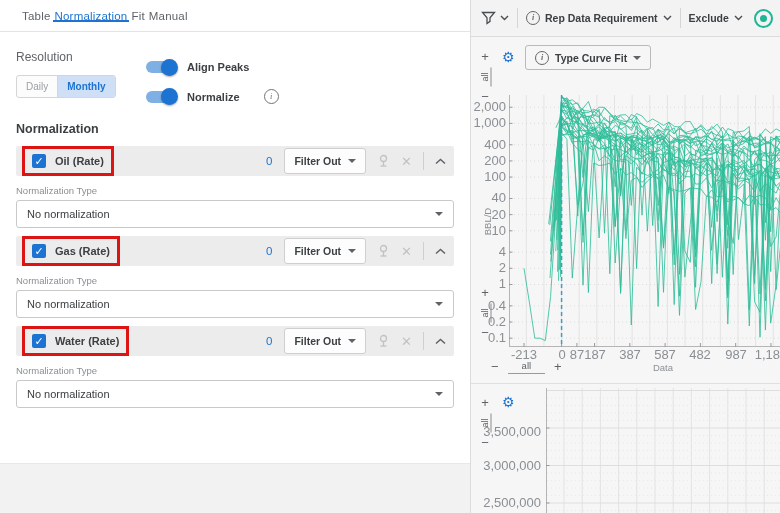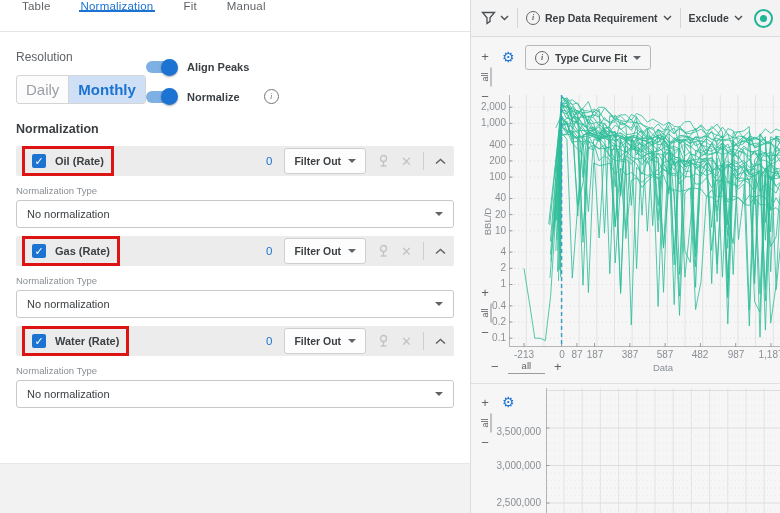--- a/index.html
+++ b/index.html
@@ -1,28 +1,28 @@
 <!DOCTYPE html>
 <html><head>
 <meta charset="utf-8">
 <style>
   html,body{margin:0;padding:0}
   body{width:780px;height:513px;overflow:hidden;position:relative;background:#fff;
        font-family:"Liberation Sans",sans-serif;color:#3c4043;-webkit-font-smoothing:antialiased}
   
   .left-panel{position:absolute;left:0;top:0;width:470px;height:513px;background:#fff}
-  .tabs{display:flex;gap:26px;padding-left:20px;height:31px;align-items:flex-start;border-bottom:1px solid #e4e4e4}
+  .tabs{display:flex;padding-left:20px;height:31px;align-items:center;border-bottom:1px solid #e4e4e4}
   .tab{font-size:11.5px;font-weight:500;color:#5f6368;display:flex;align-items:center;padding:0 2px;cursor:pointer;letter-spacing:.2px}
   .tab.active{color:#1c73d1;box-shadow:inset 0 -2px 0 #1c73d1}
   .content{padding:13px 16px 0 16px}
   .res-row{display:flex}
   .res-col{width:128px}
   .res-label{font-size:12px;color:#5f6368;margin:5px 0 11px}
   .btn-group{display:inline-flex;border:1px solid #d5d5d5;border-radius:3px;overflow:hidden;background:#fcfcfc}
-  .btn-group .opt{font-size:15px;padding:5px 9px;color:#9aa0a6;cursor:pointer}
+  .btn-group .opt{font-size:10px;padding:5px 9px;color:#9aa0a6;cursor:pointer}
   .btn-group .opt.selected{background:#cfe0f6;color:#1c73d1;font-weight:700}
   .btn-group .opt:first-child{border-right:1px solid #d5d5d5}
   .toggles-col{display:flex;flex-direction:column;gap:16px;margin-top:16px}
   .toggle-row{display:flex;align-items:center;gap:12px}
   .switch{width:29px;height:12px;border-radius:7px;background:#7fb0e3;position:relative;cursor:pointer;margin-left:2px}
   .switch .thumb{width:17px;height:17px;border-radius:50%;background:#1c73d1;position:absolute;right:-3px;top:-2.5px;box-shadow:0 1px 2px rgba(0,0,0,.35)}
   .toggle-label{font-size:11px;font-weight:700;color:#3c4043}
   .info-icon{width:13px;height:13px;border:1px solid #757575;border-radius:50%;color:#757575;font-size:8.5px;line-height:12px;text-align:center;margin-left:12px;font-style:italic;font-family:"Liberation Serif",serif}
   .section-heading{font-size:12.5px;font-weight:700;color:#3c4043;margin:18px 0 10px}
   .phase{margin-bottom:8px}
@@ -51,21 +51,21 @@
   .gear{position:absolute;color:#1c73d1;font-size:14px;cursor:pointer}
   .chart-btn{position:absolute;display:flex;align-items:center;gap:6px;border:1px solid #b9b9b9;border-radius:3px;height:23px;padding:0 9px;font-size:10.5px;font-weight:600;color:#3c4043;cursor:pointer}
   .info-sm{width:12px;height:12px;border:1px solid #666;border-radius:50%;font-size:8px;line-height:11px;text-align:center;color:#666;font-style:italic;font-family:"Liberation Serif",serif}
   .vzoom{position:absolute;display:flex;flex-direction:column;align-items:center;color:#5f6368}
   .vz-btn{font-size:13px;line-height:12px;cursor:pointer}
   .vz-all-wrap{height:28px;width:16px;display:flex;align-items:center;justify-content:center}
   .vz-all{display:inline-block;transform:rotate(-90deg);font-size:9px;color:#5f6368;border-bottom:1px solid #8d8d8d;padding:0 5px 1px;cursor:pointer}
   .hzoom{position:absolute;display:flex;align-items:center;gap:9px;color:#5f6368}
   .hz-btn{font-size:13px;cursor:pointer}
   .hz-all{font-size:9.5px;border-bottom:1px solid #9a9a9a;padding:0 14px 2px;cursor:pointer}
-  .ytick,.xtick,.ytick-eur{position:absolute;font-size:10px;color:#8a8f94;line-height:10px}
+  .ytick,.xtick,.ytick-eur{position:absolute;font-size:13px;color:#8a8f94;line-height:10px}
   .ytick{width:35px;text-align:right;left:0}
   .ytick-eur{width:70px;text-align:right;left:0}
   .xtick{transform:translateX(-50%)}
   .axis-label{position:absolute;font-size:9.5px;color:#8a8f94}
   .ylab-rot{transform:rotate(-90deg);transform-origin:center}
   svg.chart{position:absolute;display:block}
   .chart-sep{position:absolute;left:0;top:383px;width:310px;height:1px;background:#e0e0e0}
 </style>
 </head>
 <body>

